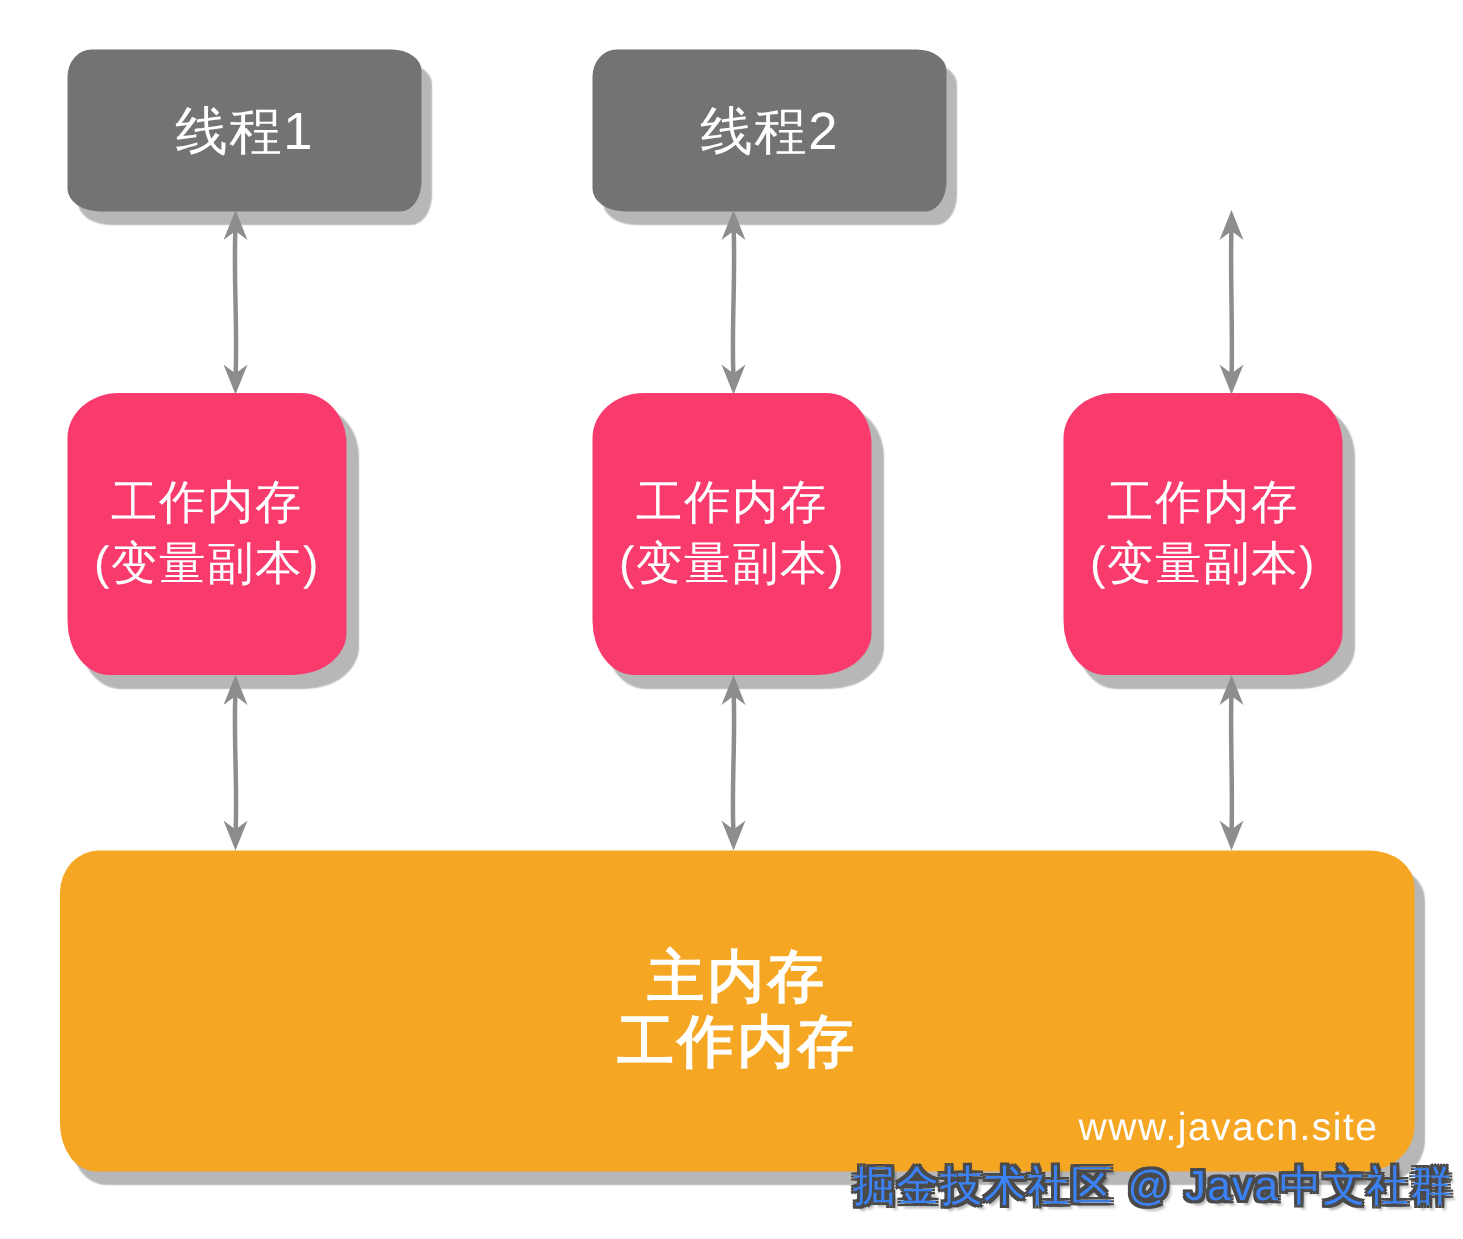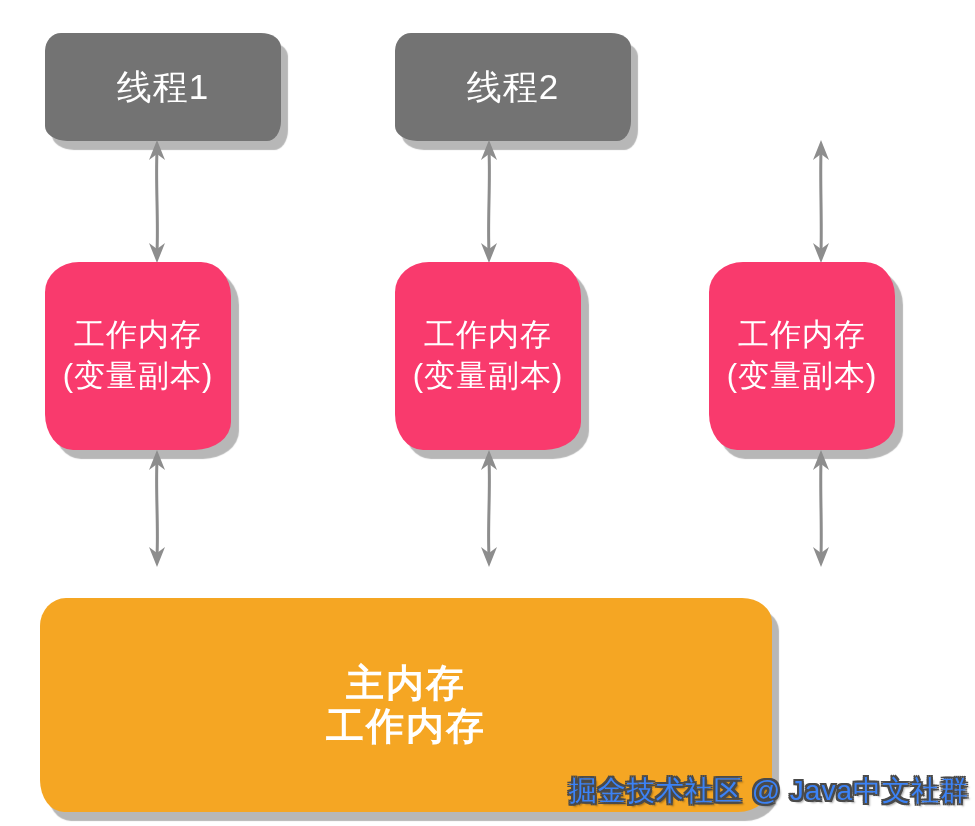--- a/index.html
+++ b/index.html
@@ -43,30 +43,29 @@
     border-radius: 34px 30px 36px 28px / 30px 34px 28px 36px;
     box-shadow: 8px 9px 1px #b7b7b7;
     font-size: 31px;
     font-weight: 500;
     line-height: 1.32;
     letter-spacing: 1px;
   }
   .main-box {
     left: 40px;
     top: 567px;
-    width: 732px;
+    width: 903px;
     height: 214px;
     background: #f5a623;
     border-radius: 26px 30px 34px 24px / 28px 24px 30px 32px;
     box-shadow: 7px 9px 1px #b7b7b7;
     font-size: 38px;
     font-weight: 700;
     line-height: 1.14;
     letter-spacing: 2px;
-    margin-top: 31px;
   }
   .col-1 { left: 45px; }
   .col-2 { left: 363px; margin-left: 32px; }
   .col-3 { left: 709px; }
   .arrow {
     position: absolute;
     width: 28px;
   }
   .arrow-row-1 { top: 139px; height: 125px; }
   .arrow-row-2 { top: 449px; height: 119px; }
@@ -155,17 +154,18 @@
   </svg>
   <svg class="arrow arrow-row-2 ac-3" viewBox="0 0 28 119" xmlns="http://www.w3.org/2000/svg">
     <path d="M14 12 C 13 42, 15 76, 14 107" stroke="#8d8d8d" stroke-width="3" fill="none"></path>
     <polygon points="14,1 6,21 14,15 22,21" fill="#8d8d8d"></polygon>
     <polygon points="14,118 6,98 14,104 22,98" fill="#8d8d8d"></polygon>
   </svg>
 
   <div class="box main-box">
     <span>主内存</span>
     <span>工作内存</span>
+    <span class="watermark">www.javacn.site</span>
   </div>
 
   <div class="caption">掘金技术社区 @ Java中文社群</div>
 
 </div>
 
 </body></html>

